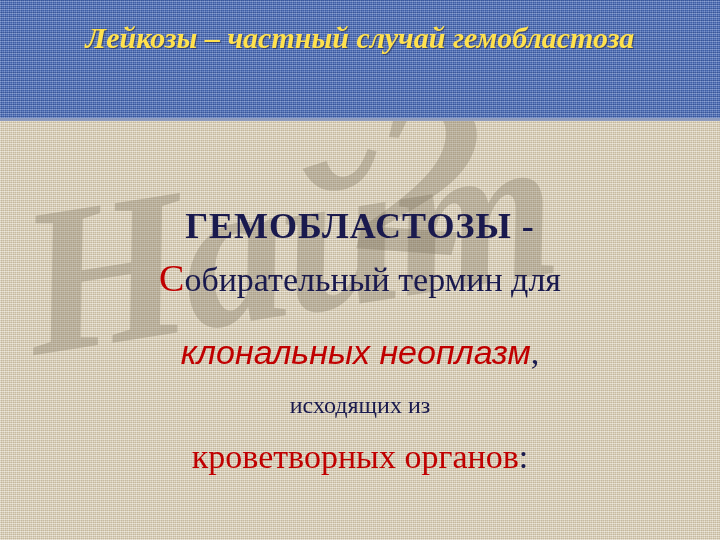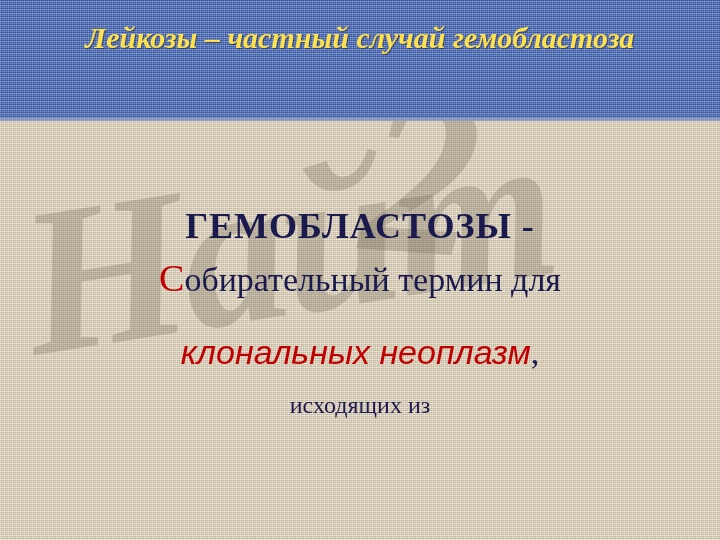--- a/index.html
+++ b/index.html
@@ -185,15 +185,16 @@
 
   <div id="header"></div>
   <div id="header-underline"></div>
   <div id="title">Лейкозы –  частный случай гемобластоза</div>
 
   <div id="body-content">
     <div class="line l1">ГЕМОБЛАСТОЗЫ -</div>
     <div class="line l2"><span class="red-cap">С</span><span>обирательный термин для</span></div>
     <div class="line l3"><span>клональных  неоплазм</span><span class="comma">,</span></div>
     <div class="line l4">исходящих  из</div>
+    <div class="line l5"><span>кроветворных  органов</span><span class="colon">:</span></div>
   </div>
 
 </div>
 
 </body></html>

